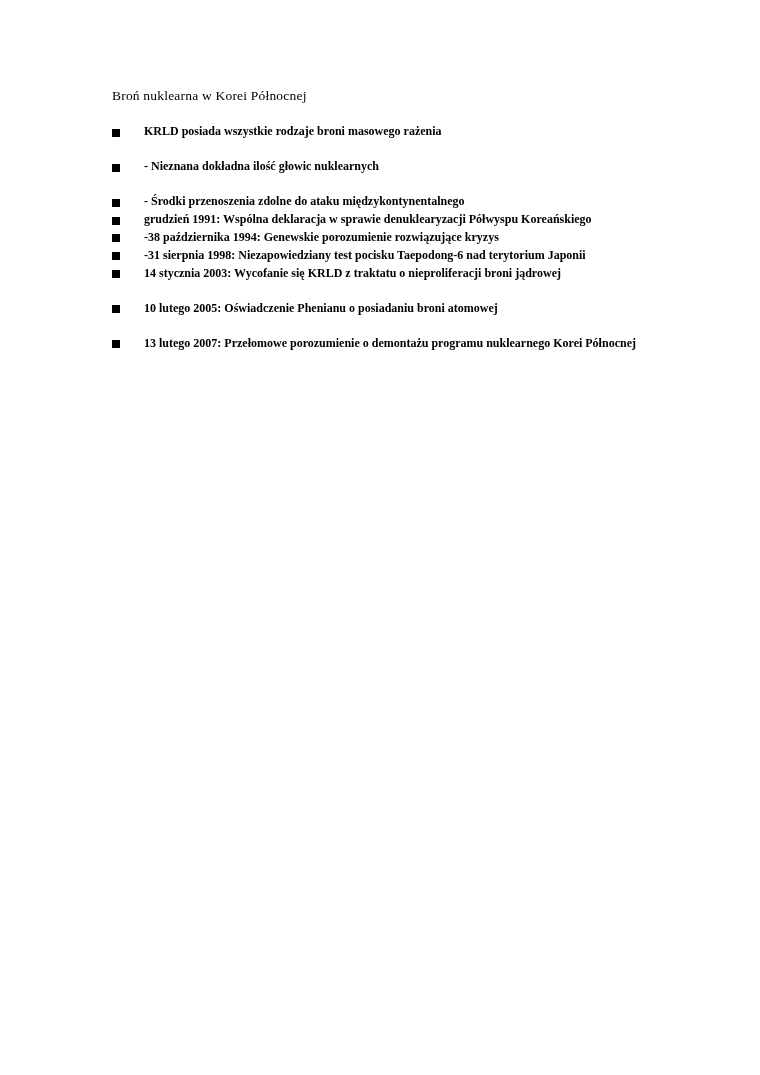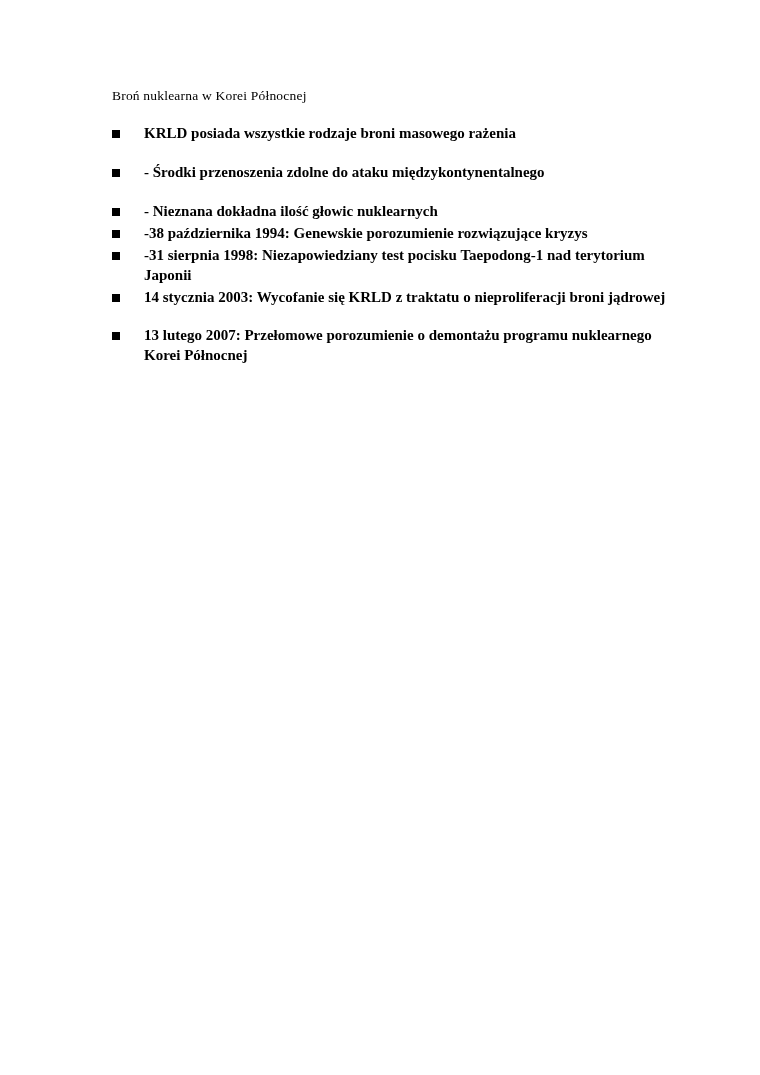--- a/index.html
+++ b/index.html
@@ -31,21 +31,21 @@
     letter-spacing: 0.2px;
   }
   .bullet-list {
     list-style: none;
     margin: 0;
     padding: 0;
   }
   .bullet-item {
     position: relative;
     padding-left: 32px;
-    font-size: 15px;
+    font-size: 12px;
     font-weight: bold;
     line-height: 1.33;
     margin: 0;
   }
   .bullet-item .marker {
     position: absolute;
     left: 0px;
     top: 0.40em;
     width: 8px;
     height: 8px;
@@ -65,37 +65,45 @@
 <div class="page">
   <div class="doc-body">
     <p class="doc-title">Broń nuklearna w Korei Północnej</p>
     <ul class="bullet-list">
         <li class="bullet-item gap-lg">
           <span class="marker"></span>
           <span class="text">KRLD posiada wszystkie rodzaje broni masowego rażenia</span>
         </li>
         <li class="bullet-item gap-lg">
           <span class="marker"></span>
-          <span class="text">- Środki przenoszenia zdolne do ataku międzykontynentalnego</span>
+          <span class="text">- Nieznana dokładna ilość głowic nuklearnych</span>
         </li>
         <li class="bullet-item gap-lg">
           <span class="marker"></span>
-          <span class="text">- Nieznana dokładna ilość głowic nuklearnych</span>
+          <span class="text">- Środki przenoszenia zdolne do ataku międzykontynentalnego</span>
+        </li>
+        <li class="bullet-item gap-sm">
+          <span class="marker"></span>
+          <span class="text"> grudzień 1991: Wspólna deklaracja w sprawie denuklearyzacji Półwyspu Koreańskiego</span>
         </li>
         <li class="bullet-item gap-sm">
           <span class="marker"></span>
           <span class="text">-38 października 1994: Genewskie porozumienie rozwiązujące kryzys</span>
         </li>
         <li class="bullet-item gap-sm">
           <span class="marker"></span>
-          <span class="text">-31 sierpnia 1998: Niezapowiedziany test pocisku Taepodong-1 nad terytorium Japonii</span>
+          <span class="text">-31 sierpnia 1998: Niezapowiedziany test pocisku Taepodong-6 nad terytorium Japonii</span>
         </li>
         <li class="bullet-item gap-sm">
           <span class="marker"></span>
           <span class="text">14 stycznia 2003: Wycofanie się KRLD z traktatu o nieproliferacji broni jądrowej</span>
+        </li>
+        <li class="bullet-item gap-lg">
+          <span class="marker"></span>
+          <span class="text"> 10 lutego 2005: Oświadczenie Phenianu o posiadaniu broni atomowej</span>
         </li>
         <li class="bullet-item gap-lg">
           <span class="marker"></span>
           <span class="text">  13 lutego 2007: Przełomowe porozumienie o demontażu programu nuklearnego Korei Północnej</span>
         </li>
       </ul>
   </div>
 </div>
 
 </body></html>

